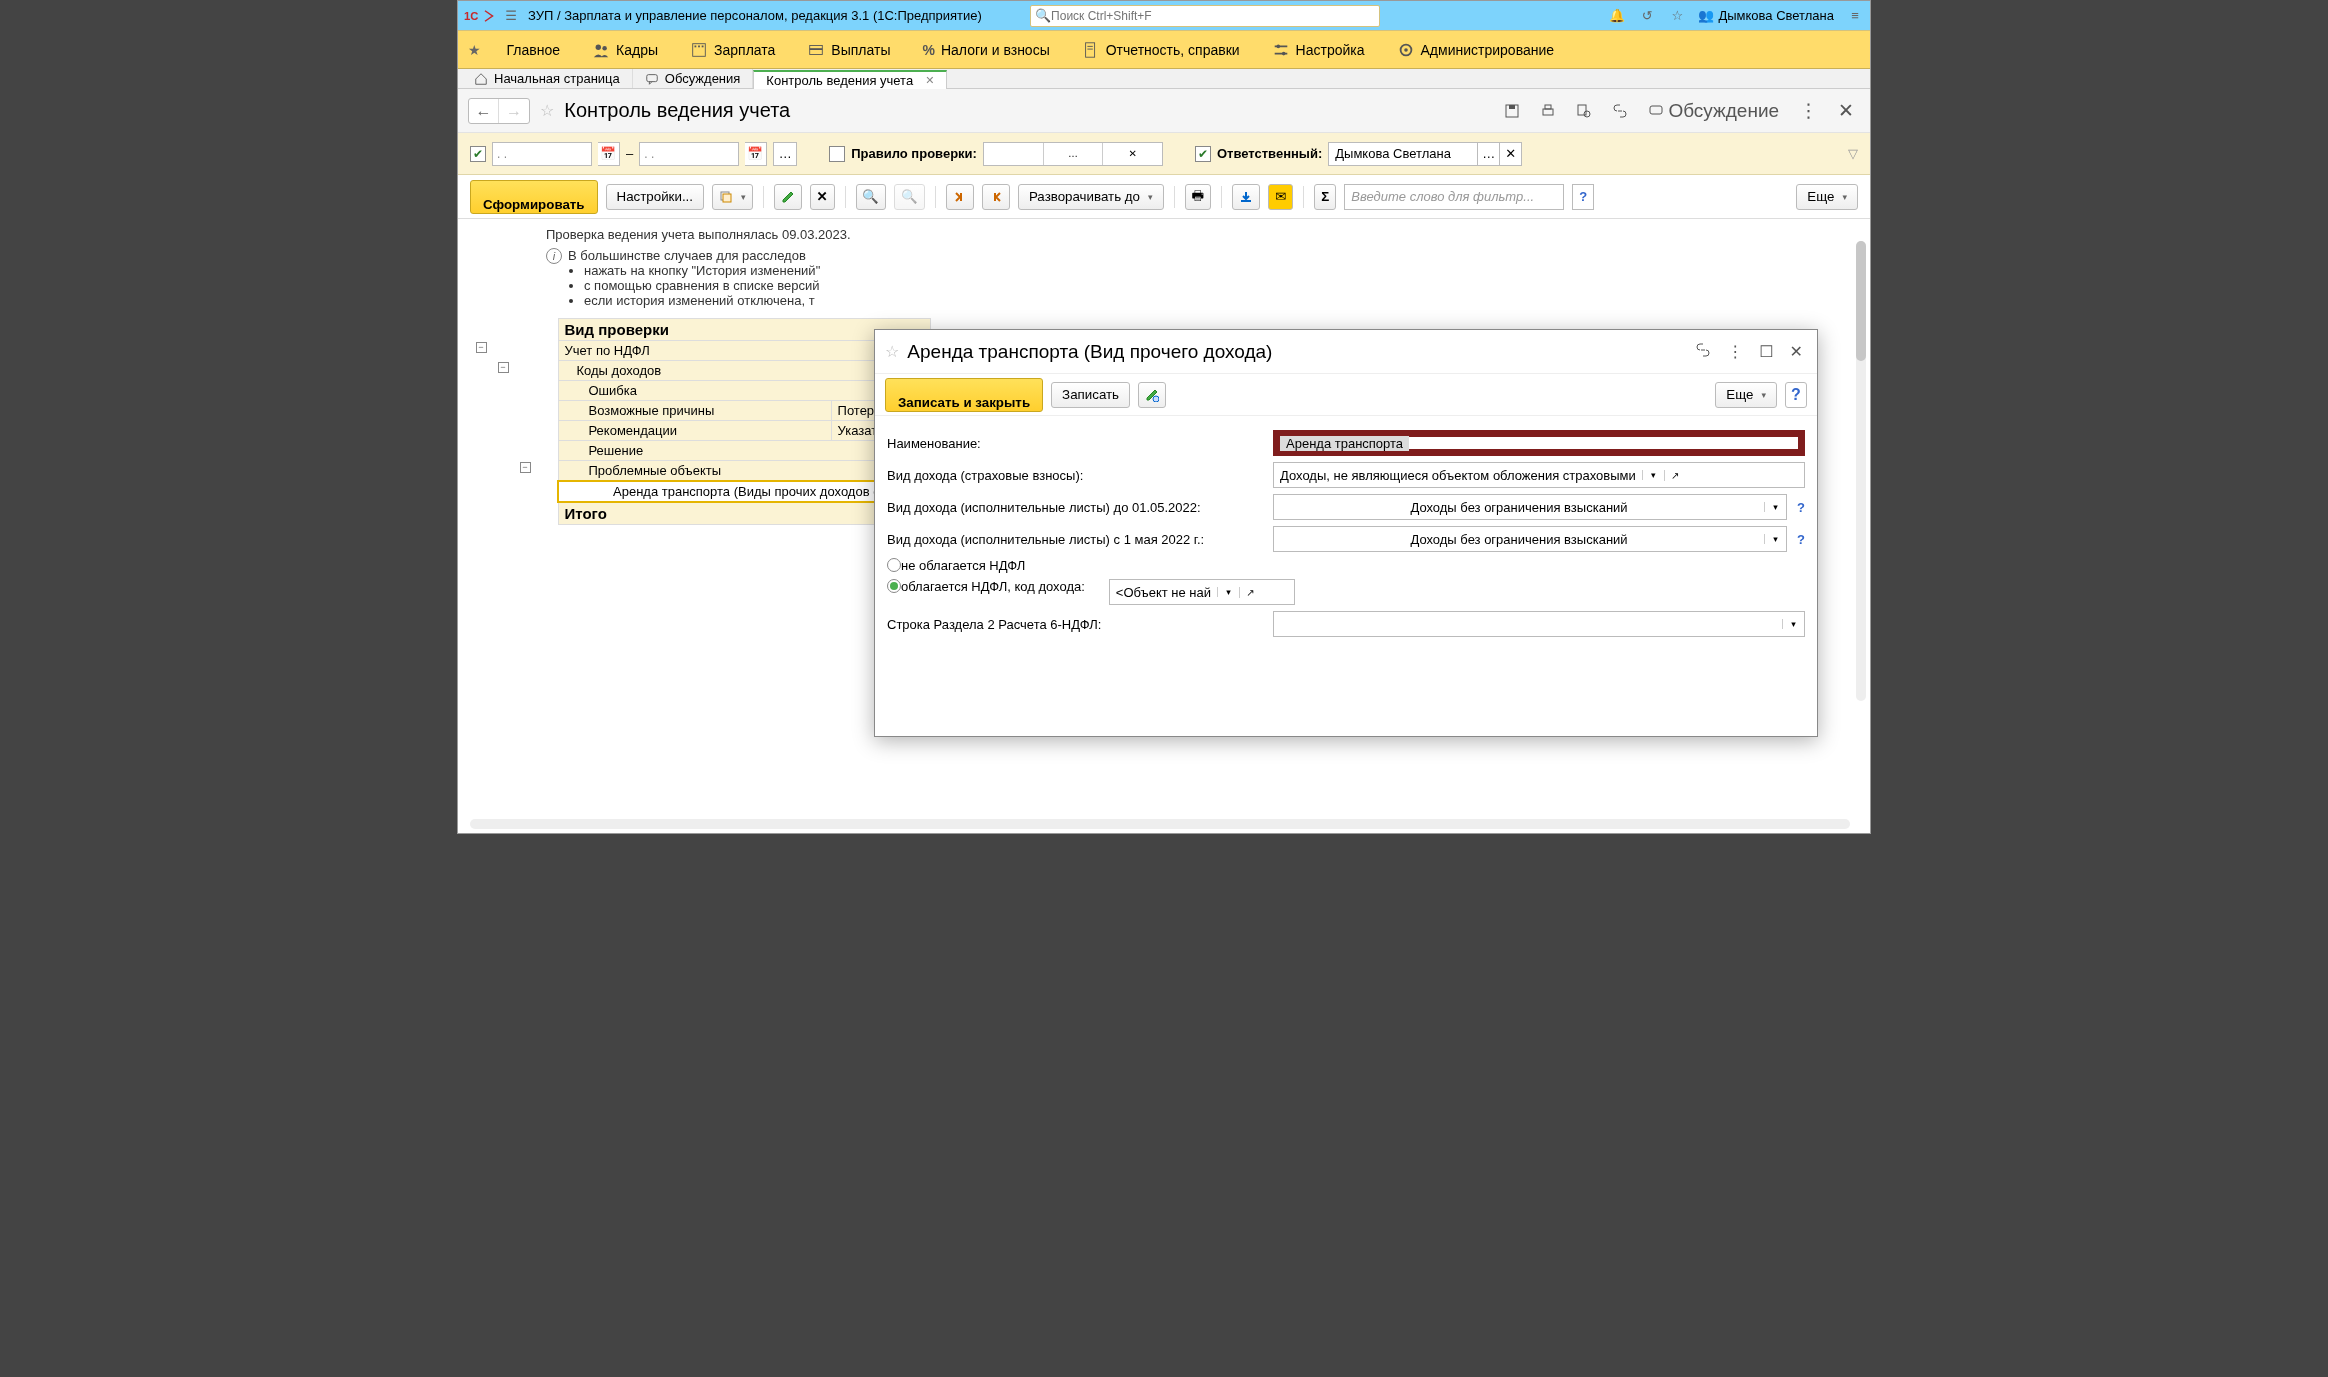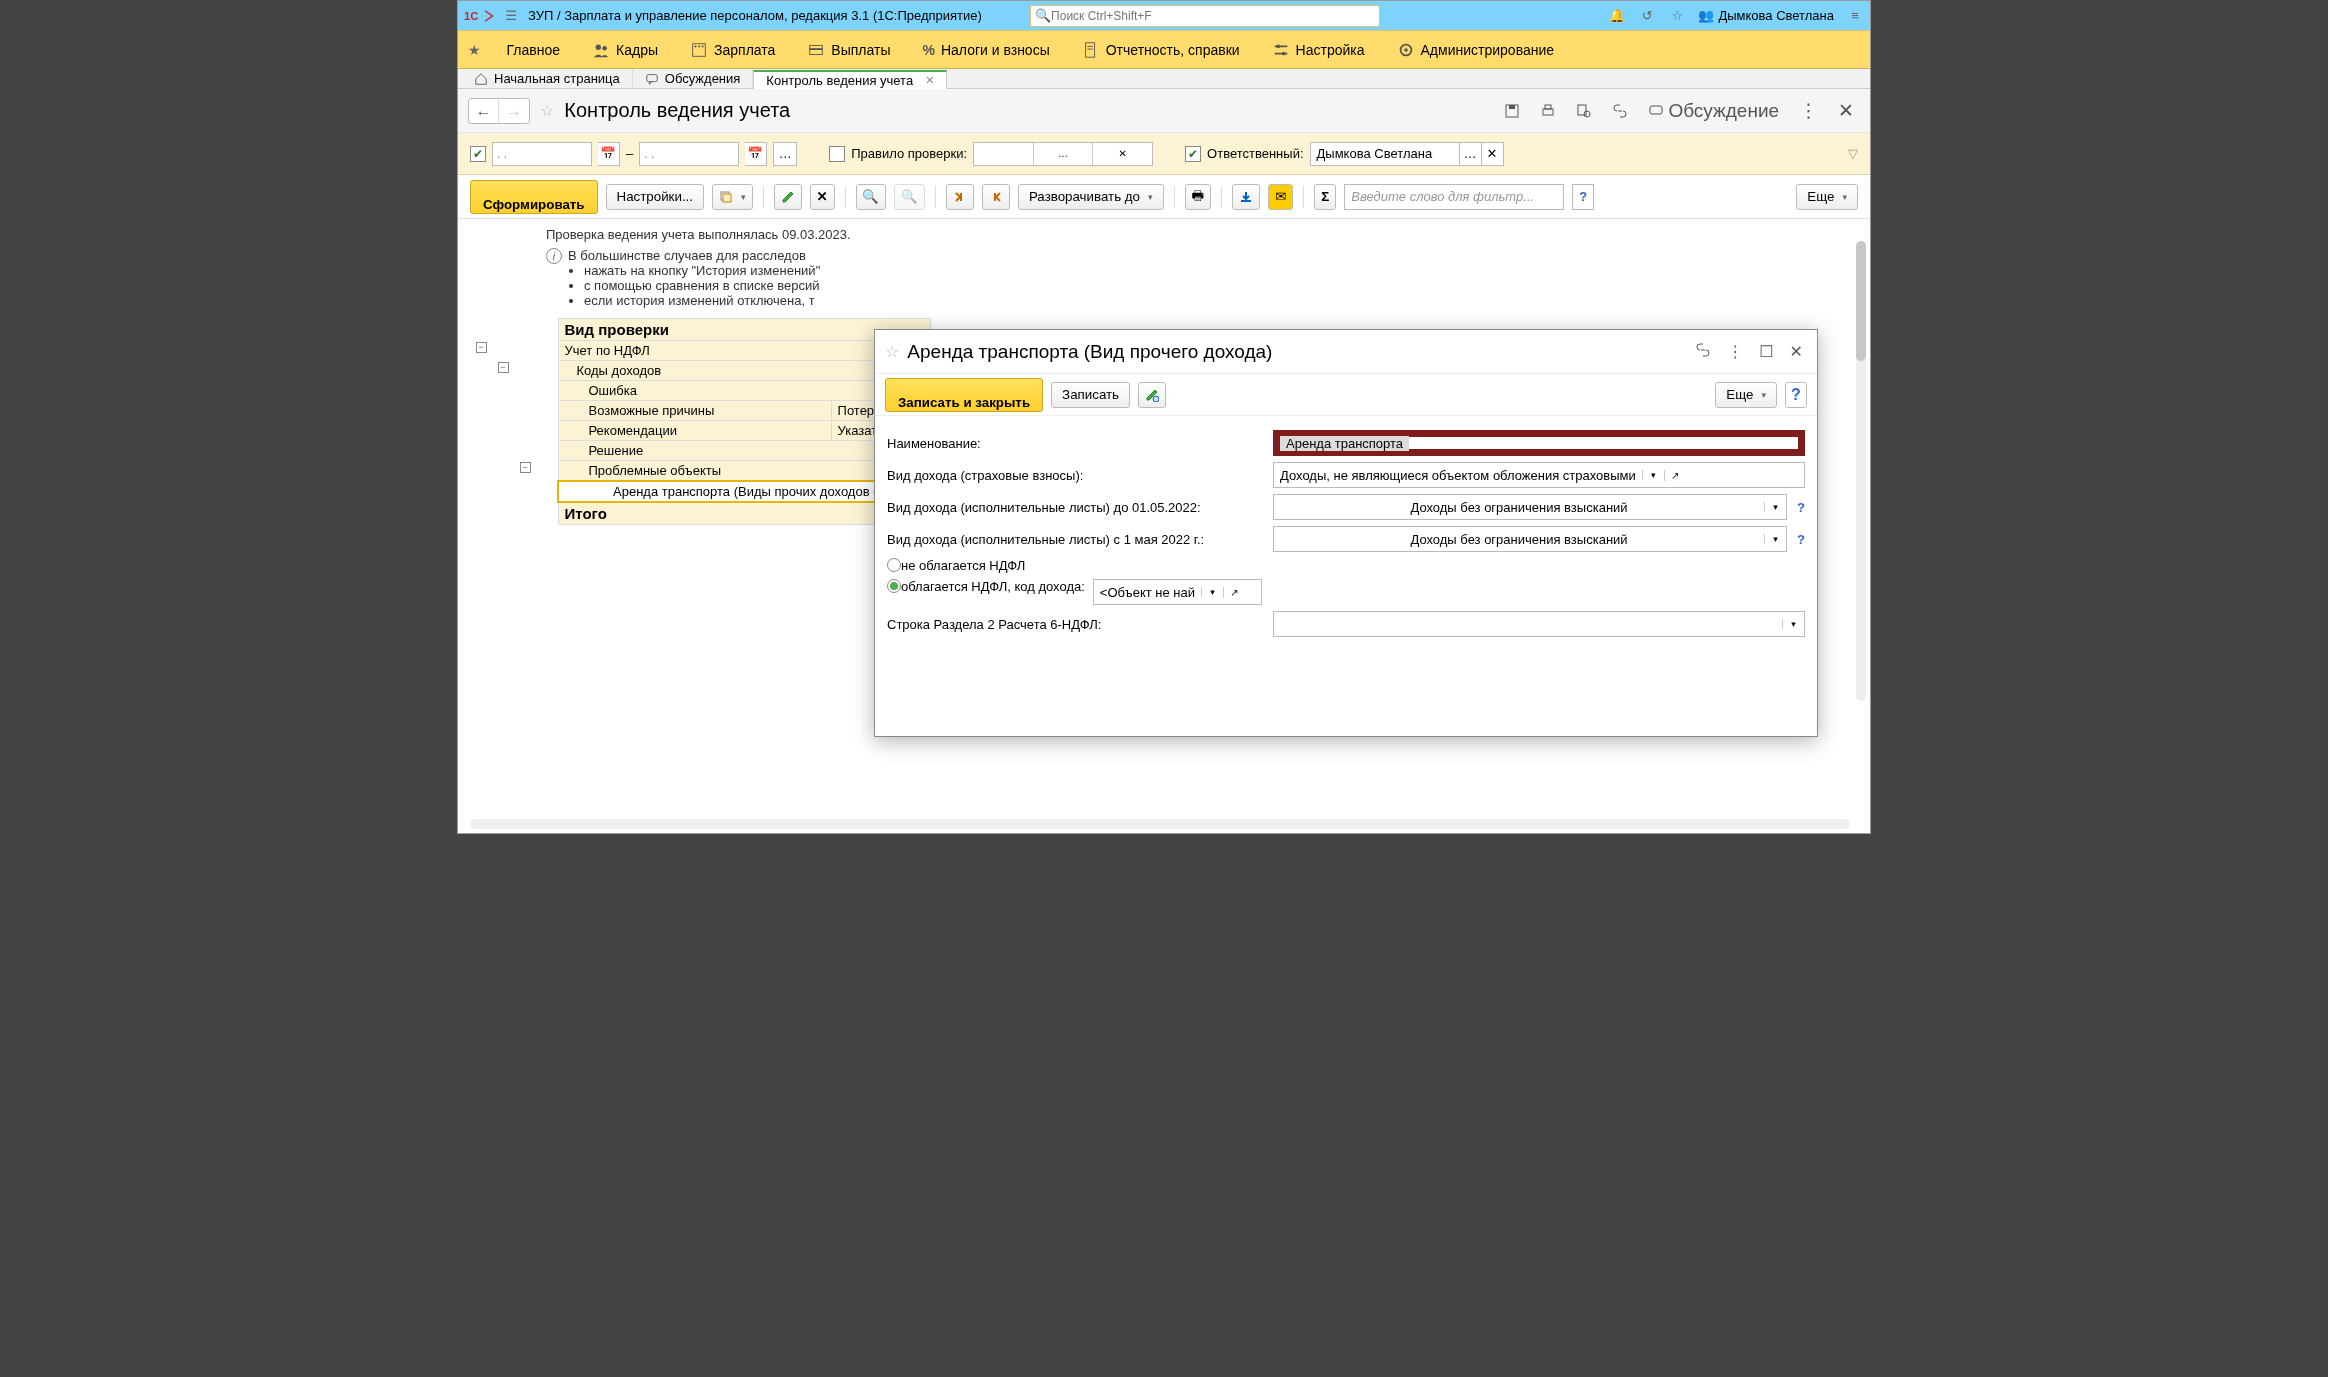--- a/index.html
+++ b/index.html
@@ -40,21 +40,21 @@
 .page-title { font-size: 20px; }
 .page-tools { margin-left: auto; display: flex; align-items: center; gap: 8px; }
 .page-tool { padding: 4px 6px; cursor: pointer; color: #555; display: flex; align-items: center; gap: 4px; font-size: 19px; }
 
 
 .filterbar { display: flex; align-items: center; background: #fbf3d4; height: 42px; padding: 0 12px; gap: 6px; border-bottom: 1px solid #e0d6a8; font-size: 13px; }
 .chk { width: 16px; height: 16px; border: 1px solid #888; background: #fff; display: flex; align-items: center; justify-content: center; color: #2a7a2a; font-size: 12px; cursor: pointer; }
 .date-inp { width: 100px; height: 24px; border: 1px solid #bbb; background: #fff; padding: 0 4px; display: flex; align-items: center; font-size: 12px; color: #888; }
 .cal-btn { width: 22px; height: 24px; border: 1px solid #bbb; border-left: none; background: #fff; display: flex; align-items: center; justify-content: center; cursor: pointer; }
 .ellipsis-btn { width: 24px; height: 24px; border: 1px solid #bbb; background: #fff; display: flex; align-items: center; justify-content: center; cursor: pointer; }
-.flabel { white-space: nowrap; }
+.flabel { white-space: nowrap; font-weight: bold; }
 .finput { flex: 1; max-width: 180px; height: 24px; border: 1px solid #bbb; background: #fff; display: flex; }
 .finput span { flex: 1; }
 .finput-btn { width: 22px; border-left: 1px solid #ccc; display: flex; align-items: center; justify-content: center; font-size: 10px; cursor: pointer; }
 .respons-field { display: flex; align-items: center; }
 .respons-txt { height: 24px; border: 1px solid #bbb; background: #fff; padding: 0 6px; display: flex; align-items: center; min-width: 150px; }
 .filter-icon { margin-left: auto; color: #999; cursor: pointer; }
 
 
 .cmdbar { display: flex; align-items: center; height: 44px; padding: 0 12px; gap: 8px; border-bottom: 1px solid #ddd; font-size: 13px; }
 .btn-primary { background: linear-gradient(#ffe15a, #ffcf2e); border: 1px solid #c9a71f; border-radius: 3px; padding: 16px 12px; font-weight: bold; cursor: pointer; height: 26px; }
@@ -476,21 +476,21 @@
         </div>
         <span class="q-link">?</span>
       </div>
       <div class="radio-row">
         <span class="radio"></span>
         <span>не облагается НДФЛ</span>
       </div>
       <div class="radio-row">
         <span class="radio on"></span>
         <span>облагается НДФЛ, код дохода:</span>
-        <div class="field" style="width:169px;flex:none;margin-left:8px">
+        <div class="field" style="width:186px;flex:none;margin-left:24px">
           <span style="padding:0 6px;overflow:hidden;white-space:nowrap">&lt;Объект не най</span>
           <span class="dd">▾</span>
           <span class="ln">↗</span>
         </div>
       </div>
       <div class="frow">
         <label>Строка Раздела 2 Расчета 6-НДФЛ:</label>
         <div class="field">
           <span style="flex:1"></span>
           <span class="dd">▾</span>

